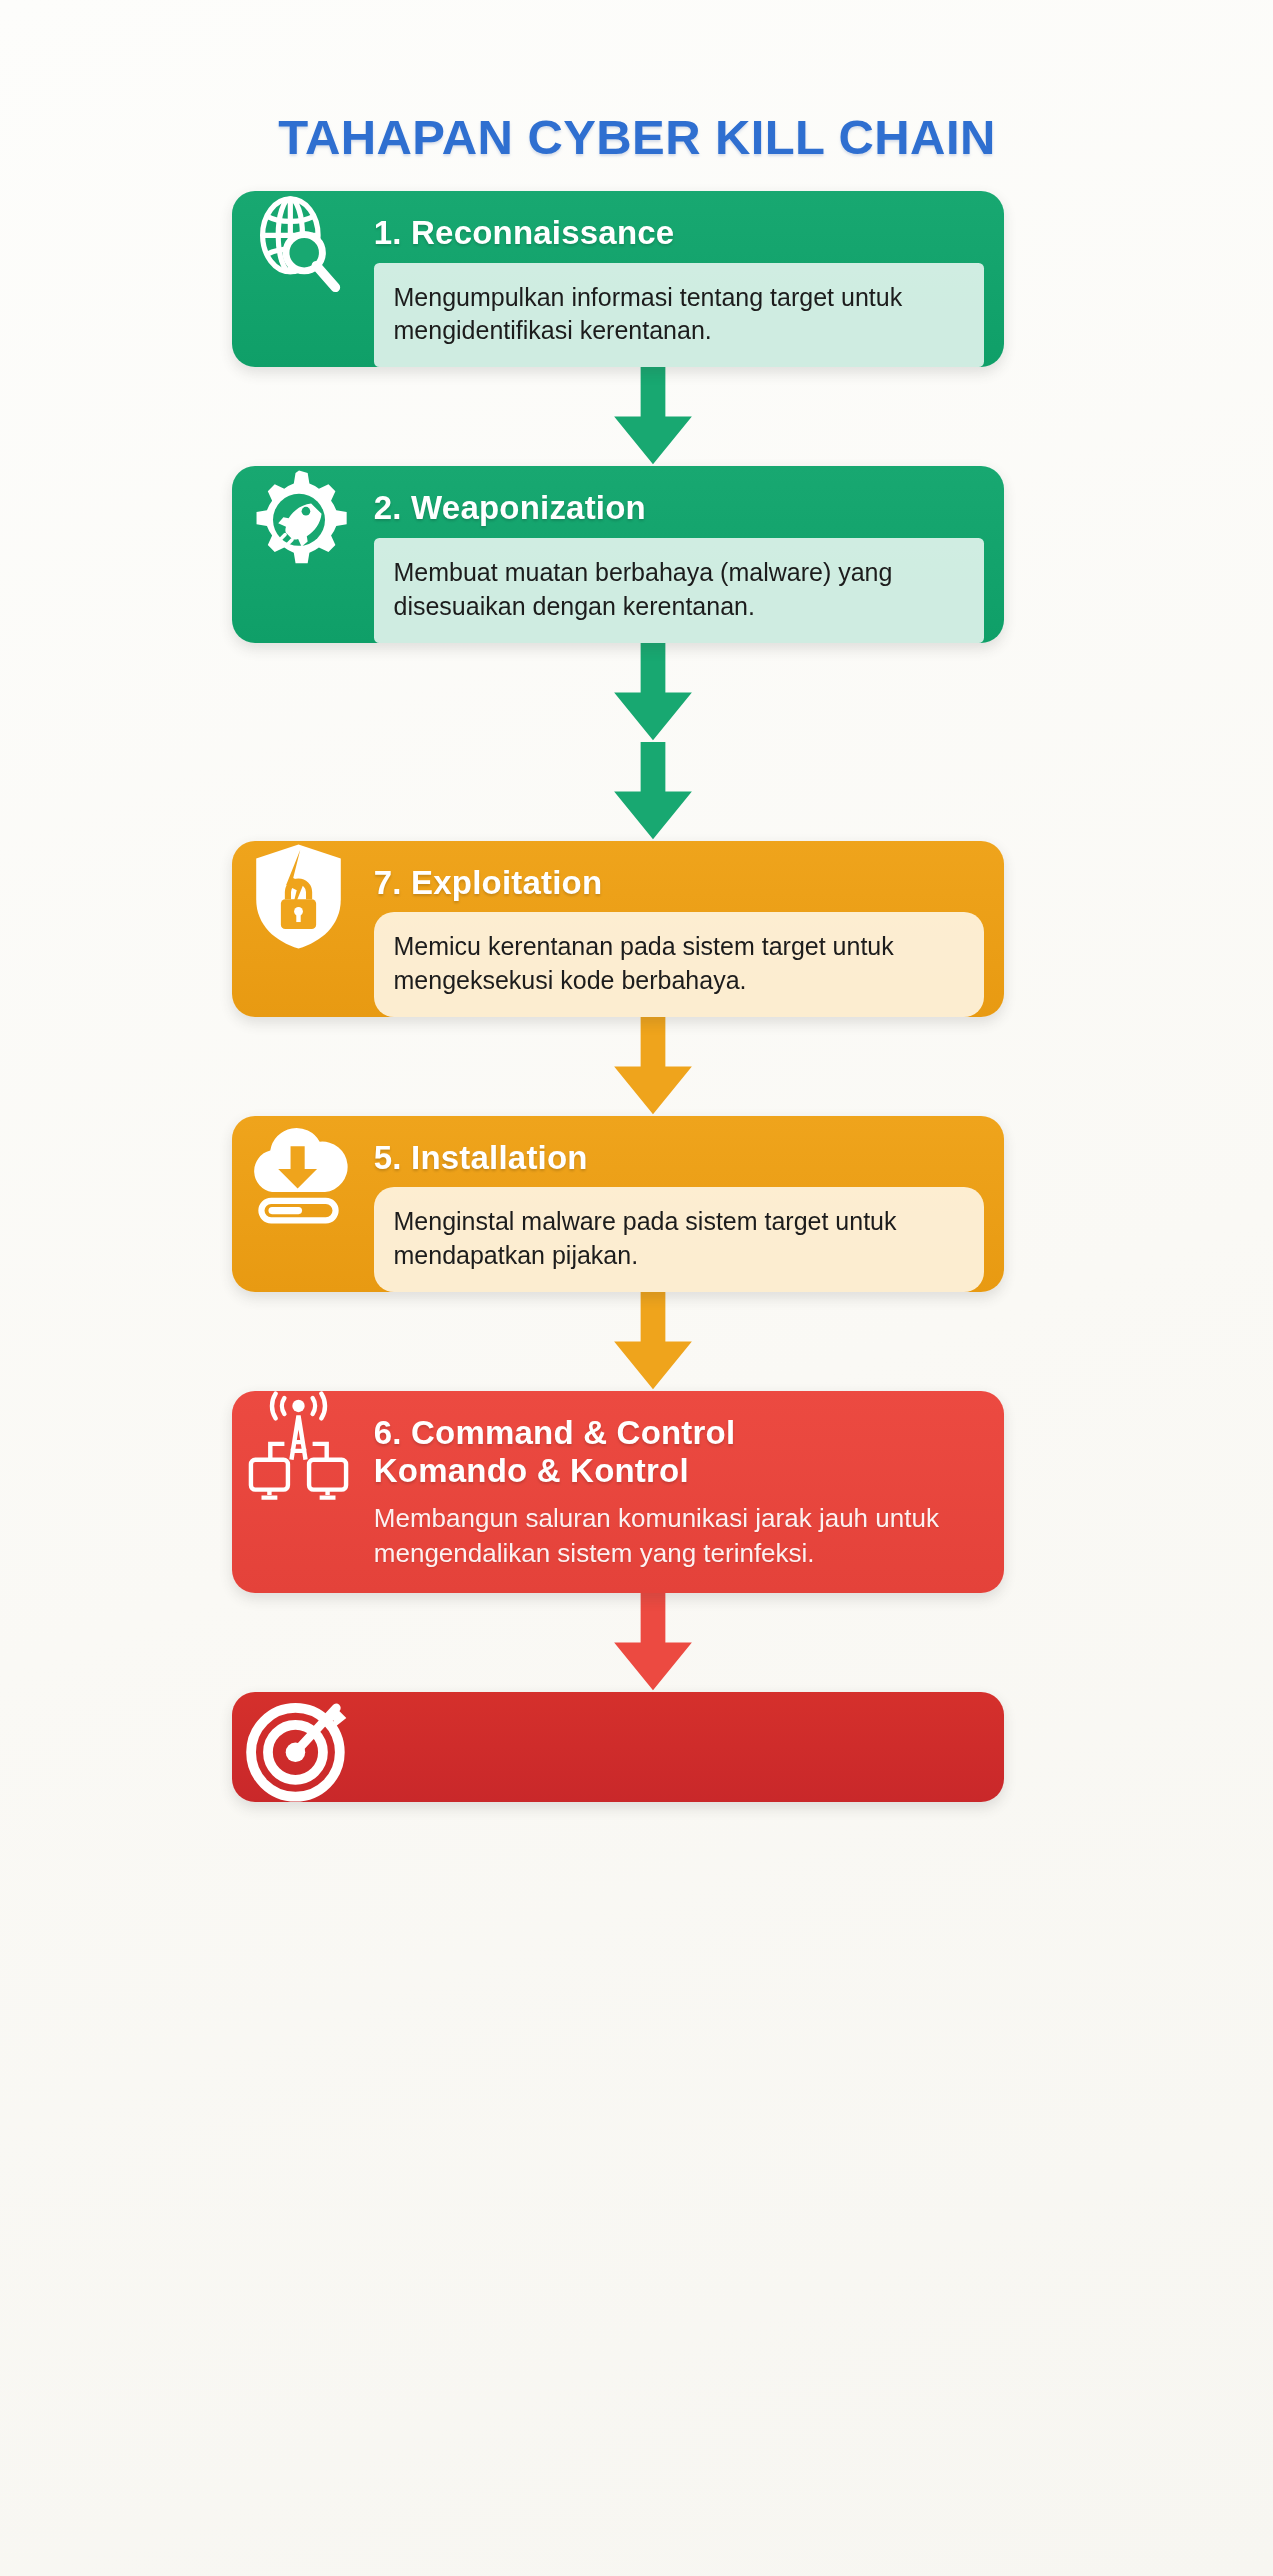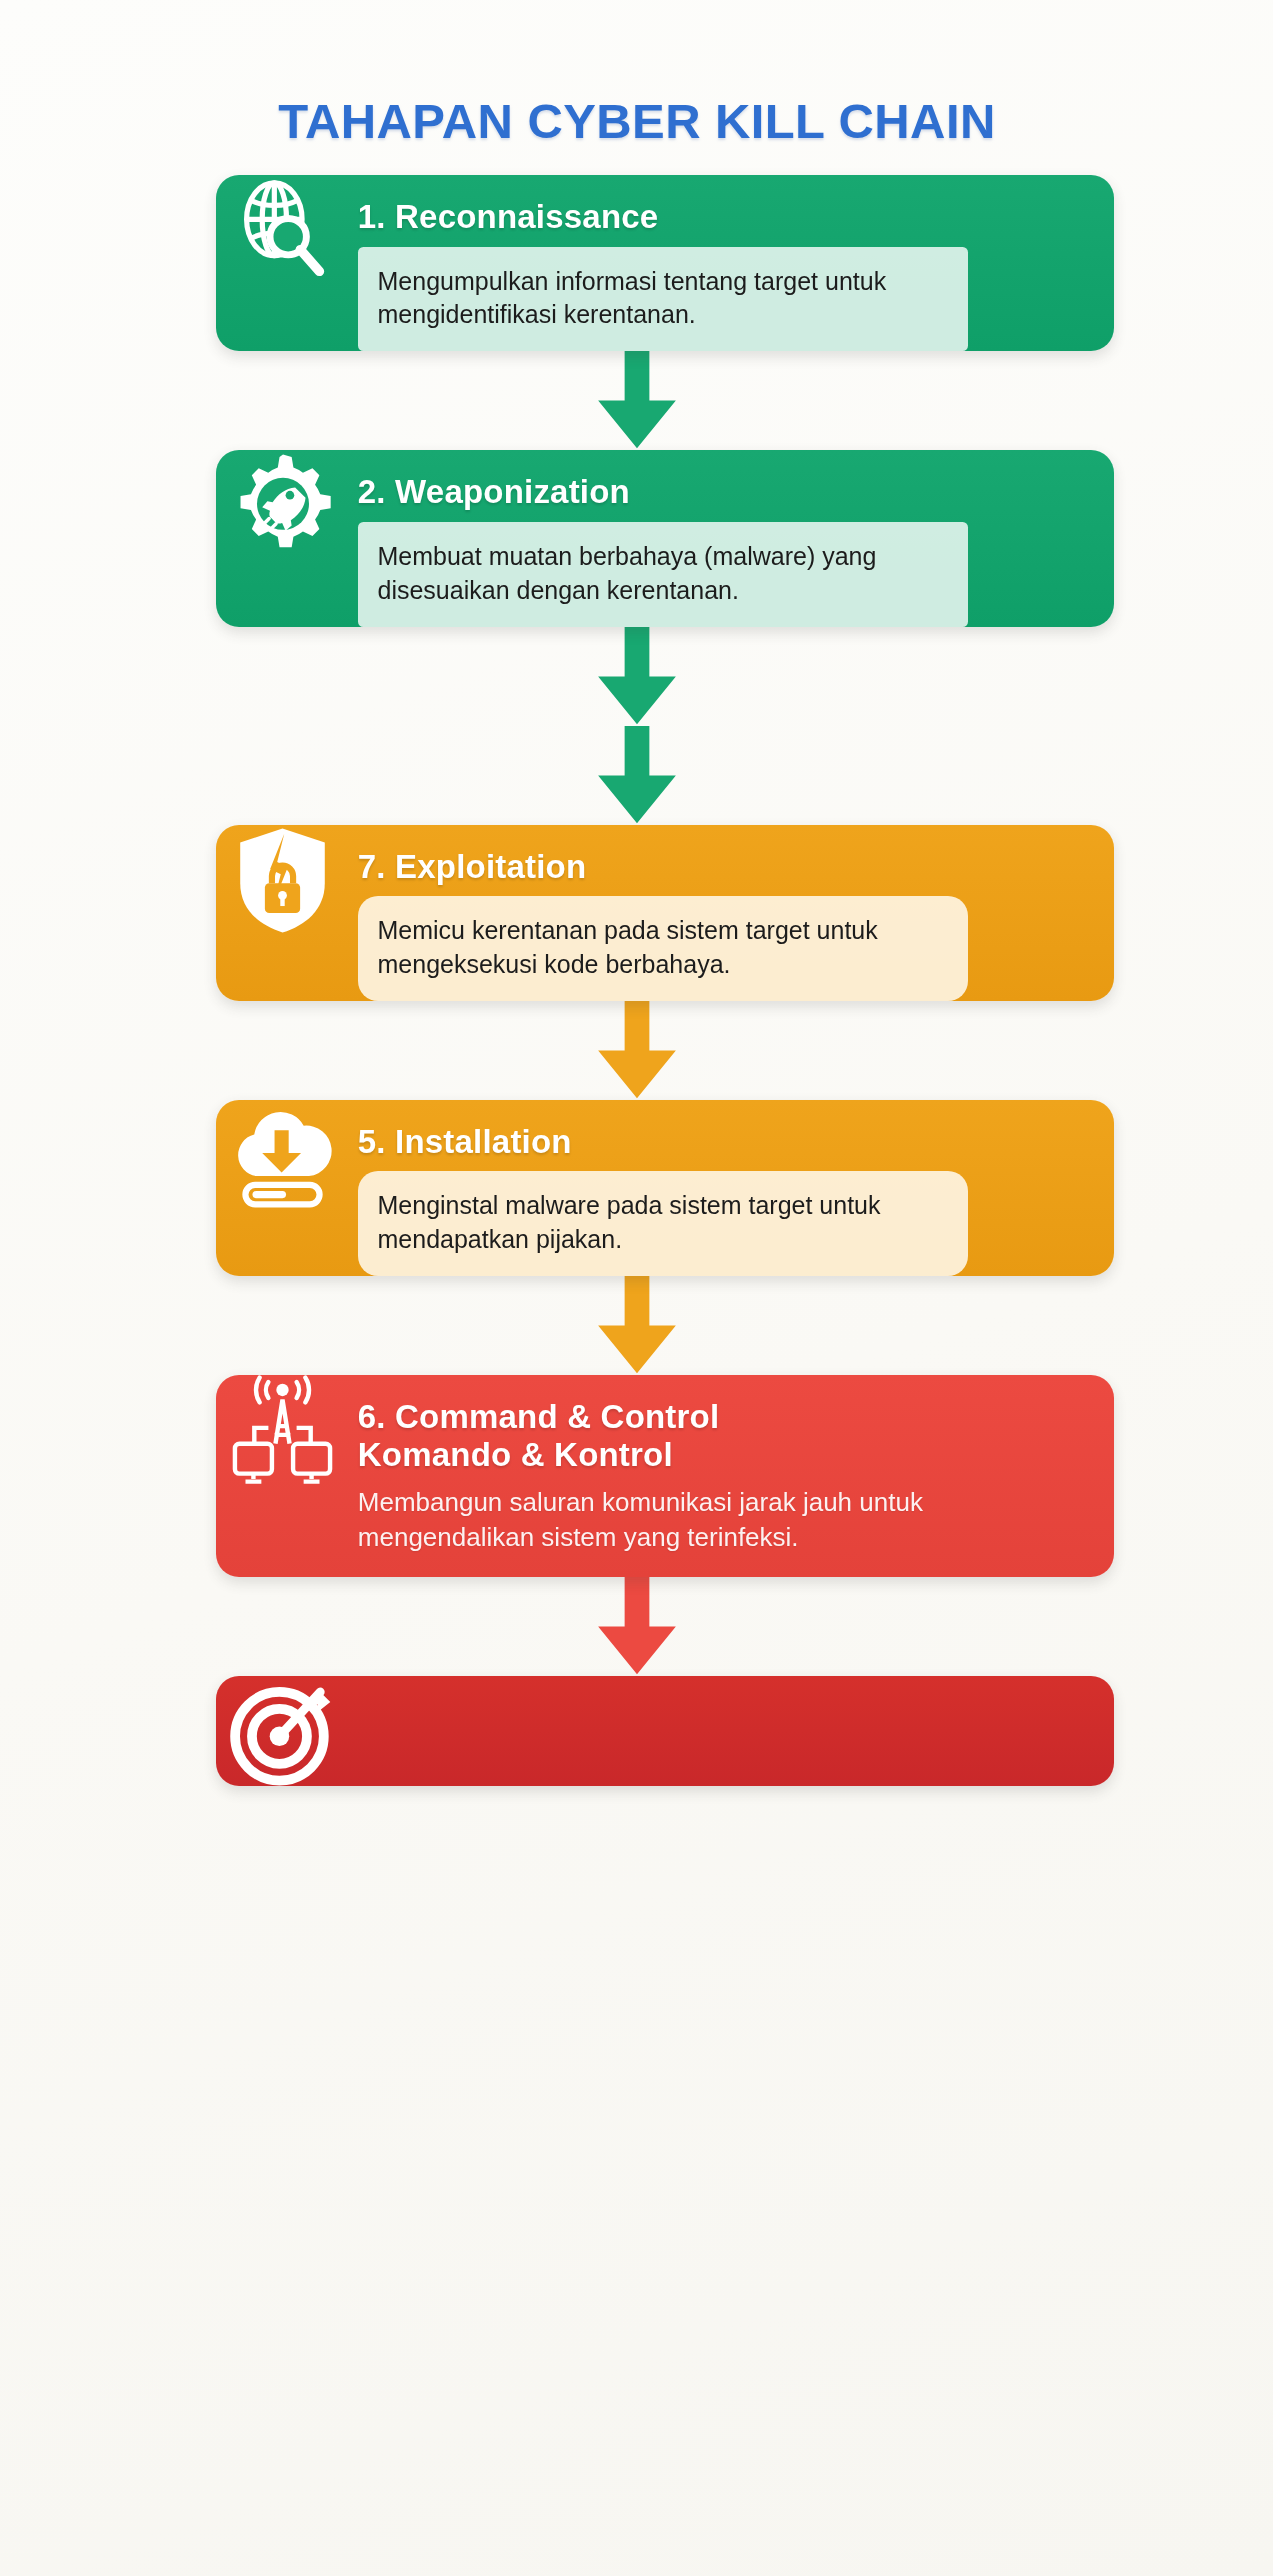--- a/index.html
+++ b/index.html
@@ -8,21 +8,21 @@
     height: 2576px;
     background: #fbfaf7;
     font-family: "Liberation Sans", sans-serif;
     overflow: hidden;
   }
   .page {
     position: relative;
     width: 1274px;
     height: 2576px;
     background: linear-gradient(160deg,#fdfdfb 0%, #faf9f5 55%, #f7f6f1 100%);
-    padding: 0;
+    padding: 16px;
   }
 
   
   .title {
     text-align: center;
     padding-top: 96px;
     font-size: 49px;
     font-weight: bold;
     letter-spacing: 0.4px;
     color: #2f6fd0;
@@ -41,21 +41,21 @@
 
   .step-wrap {
     width: 842px;
     display: flex;
     flex-direction: column;
     align-items: flex-start;
     position: relative;
   }
 
   .card {
-    width: 898px;
+    width: 772px;
     border-radius: 23px;
     display: flex;
     align-items: flex-end;
     position: relative;
     box-shadow: 0 5.3px 12.4px rgba(60,60,60,0.14);
     overflow: visible;
   }
   .card.green  { background: linear-gradient(180deg,#18a871 0%, #0f9f68 100%); }
   .card.orange { background: linear-gradient(180deg,#efa41c 0%, #e89a12 100%); }
   .card.red    { background: linear-gradient(180deg,#ec4a41 0%, #e4423a 100%); }

